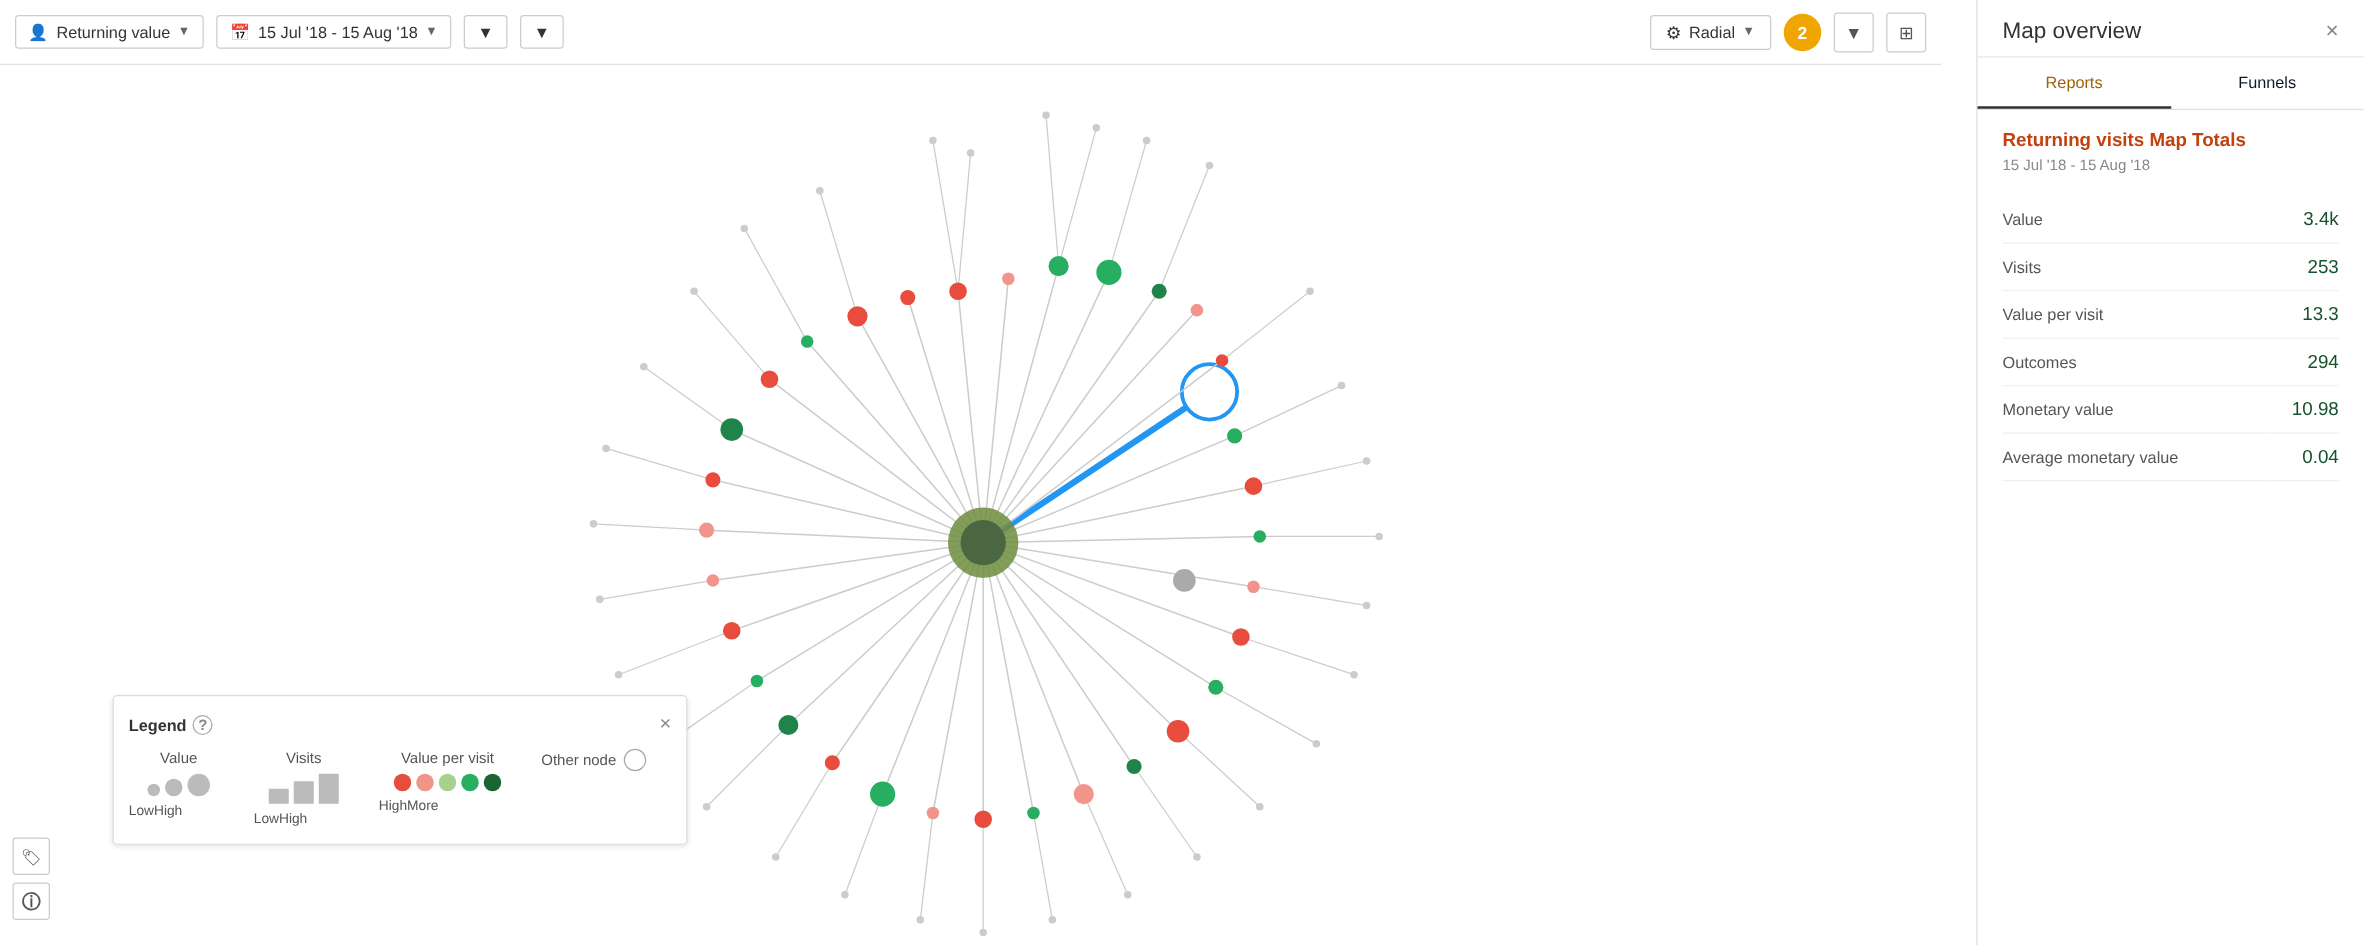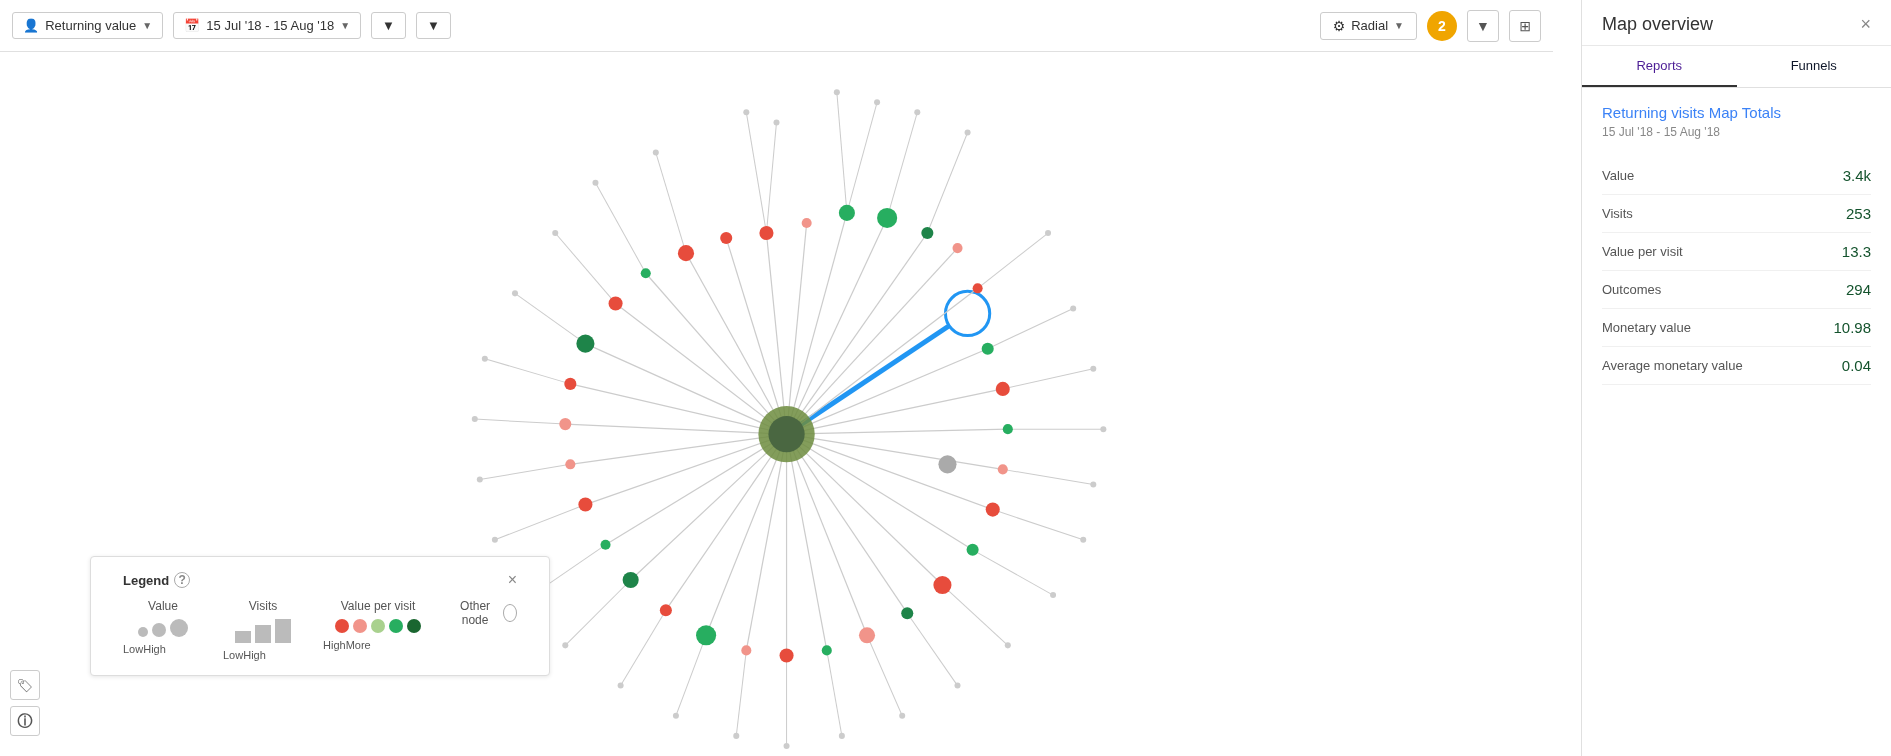--- a/index.html
+++ b/index.html
@@ -89,21 +89,21 @@
     }
 
     
     .legend {
       position: absolute;
       bottom: 80px;
       left: 90px;
       background: #fff;
       border: 1px solid #ddd;
       border-radius: 4px;
-      padding: 14px 32px;
+      padding: 14px 12px;
       width: 460px;
       box-shadow: 0 1px 4px rgba(0,0,0,0.1);
       z-index: 10;
     }
     .legend-header {
       display: flex;
       justify-content: space-between;
       align-items: center;
       margin-bottom: 10px;
     }
@@ -246,35 +246,35 @@
     .panel-tab {
       flex: 1;
       padding: 12px 0;
       text-align: center;
       font-size: 13px;
       cursor: pointer;
       color: #0f172a;
       border-bottom: 2px solid transparent;
     }
     .panel-tab.active {
-      color: #4c1d95;
+      color: #a16207;
       border-bottom: 2px solid #333;
       font-weight: 500;
     }
 
     .panel-content {
       padding: 16px 20px;
       flex: 1;
       overflow-y: auto;
     }
 
     .panel-section-title {
       font-size: 15px;
-      font-weight: 400;
-      color: #3b82f6;
+      font-weight: 700;
+      color: #c2410c;
       margin-bottom: 4px;
     }
     .panel-date {
       font-size: 12px;
       color: #888;
       margin-bottom: 18px;
     }
 
     .stats-table {
       width: 100%;

